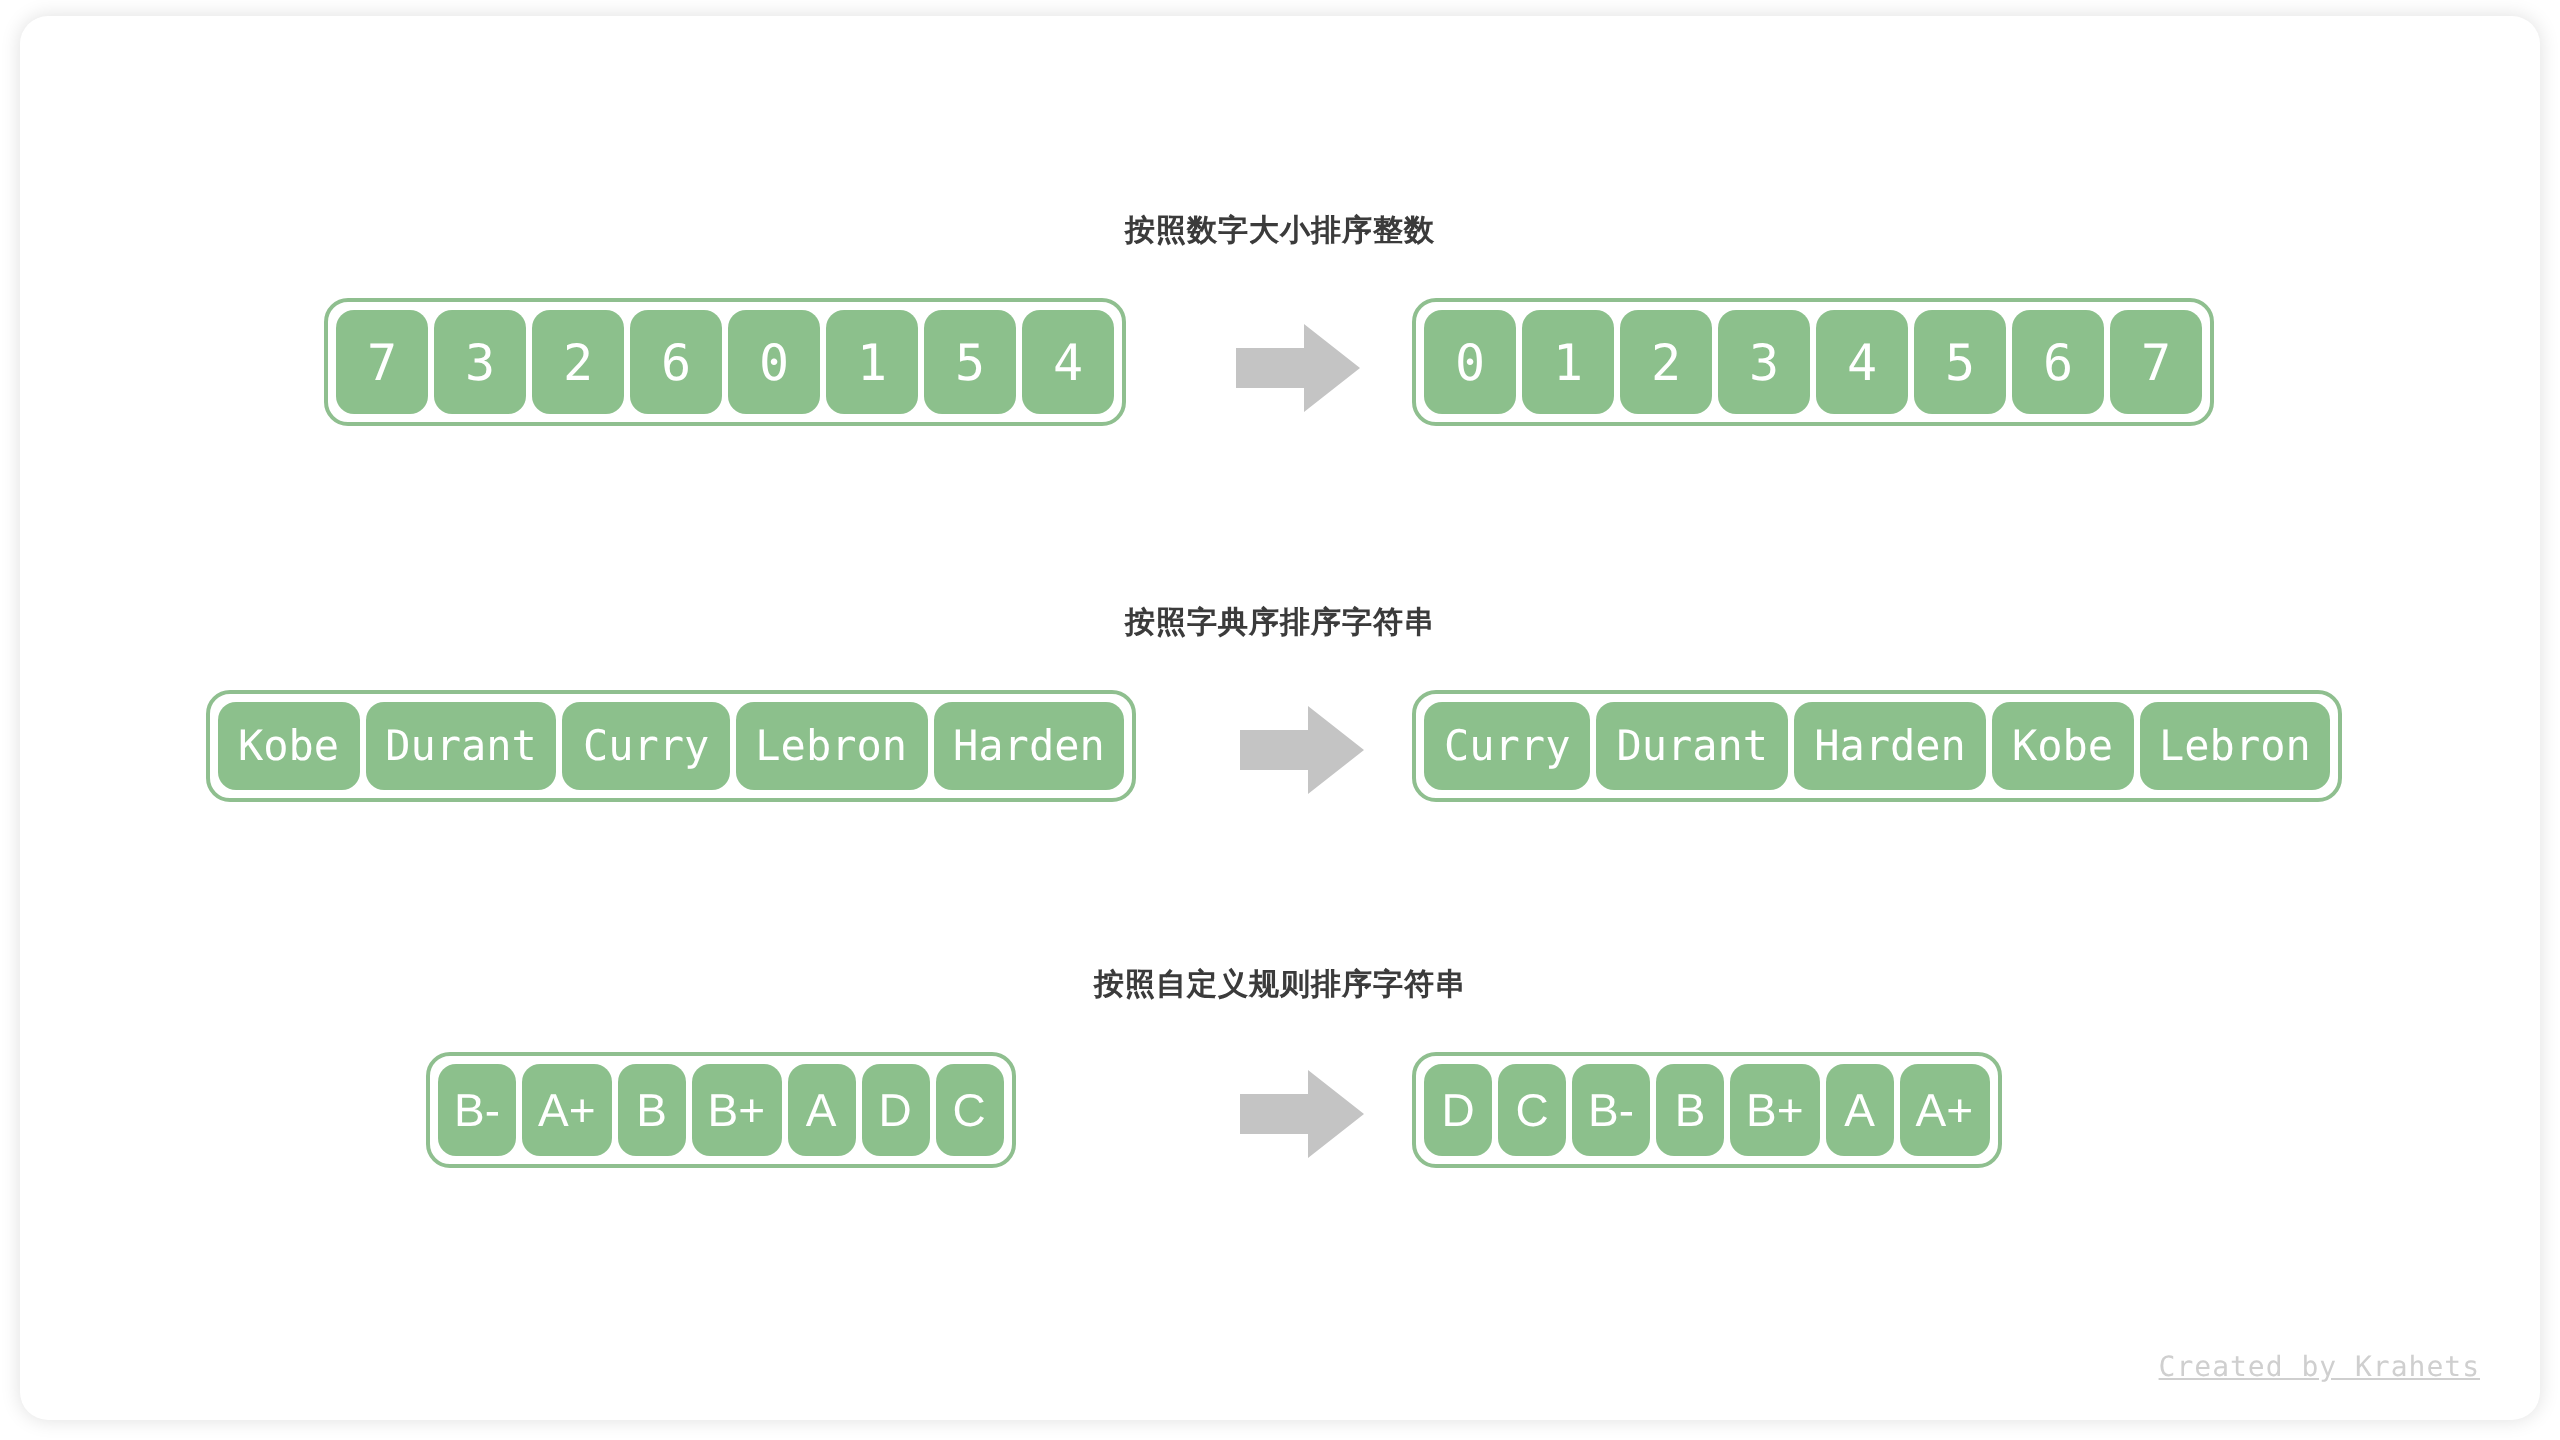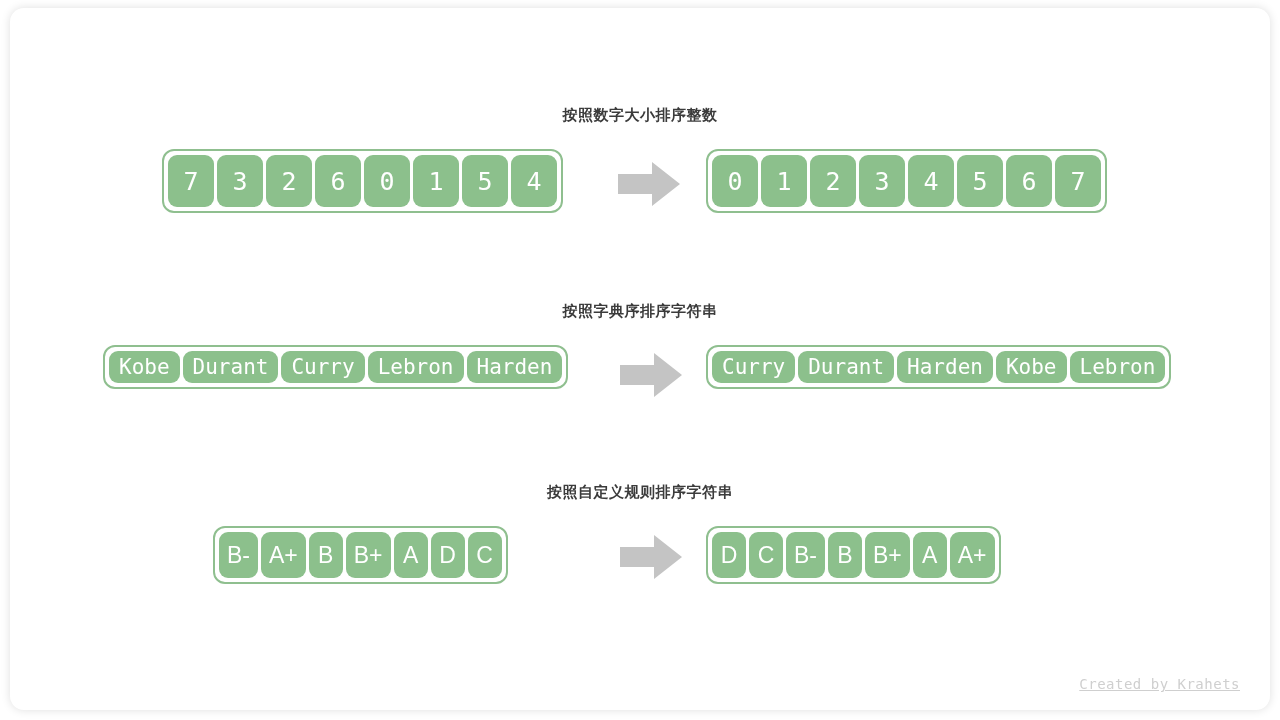--- a/index.html
+++ b/index.html
@@ -78,21 +78,21 @@
 
   
   .num .cell {
     width: 46px;
     height: 52px;
     font-size: 25px;
   }
 
   
   .word .cell {
-    height: 32px;
+    height: 44px;
     font-size: 21px;
     padding: 0 10px;
   }
 
   
   .grade .cell {
     height: 46px;
     font-size: 23px;
     padding: 0 8px;
     min-width: 34px;

